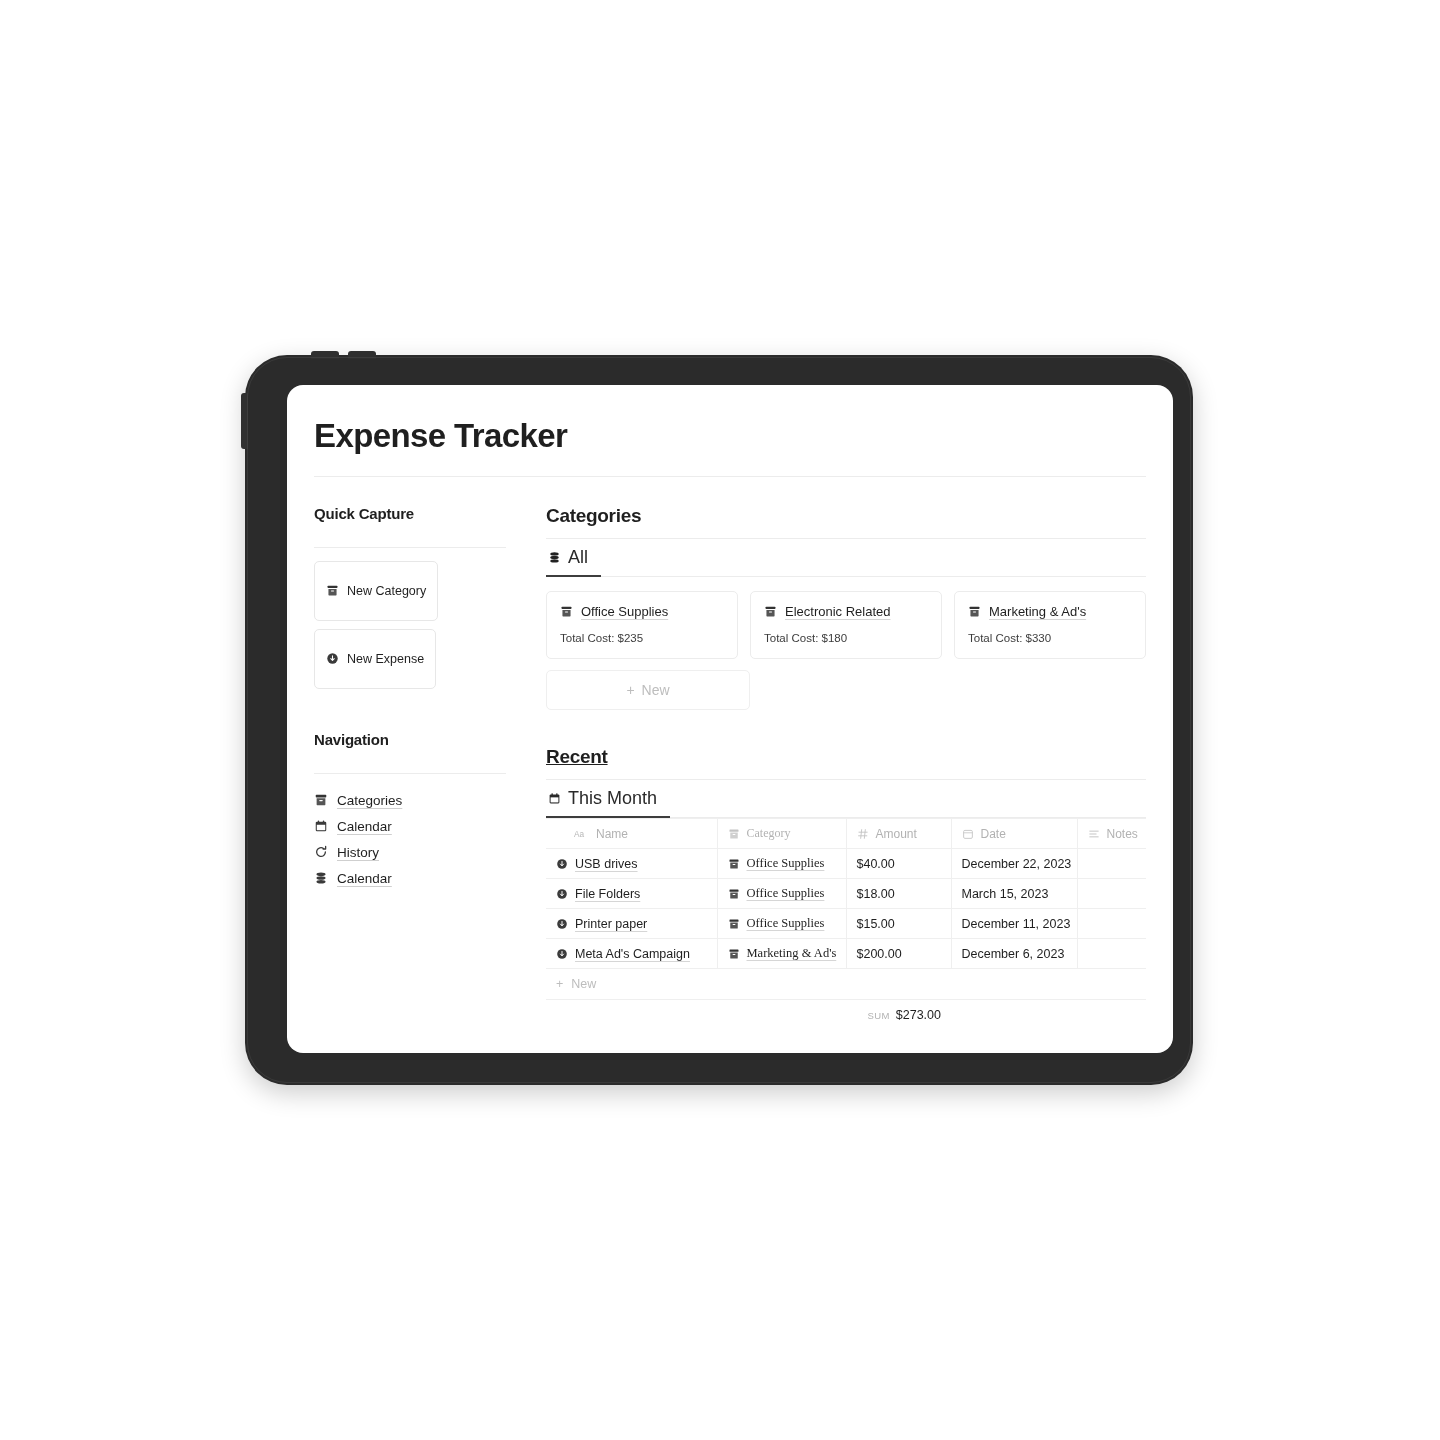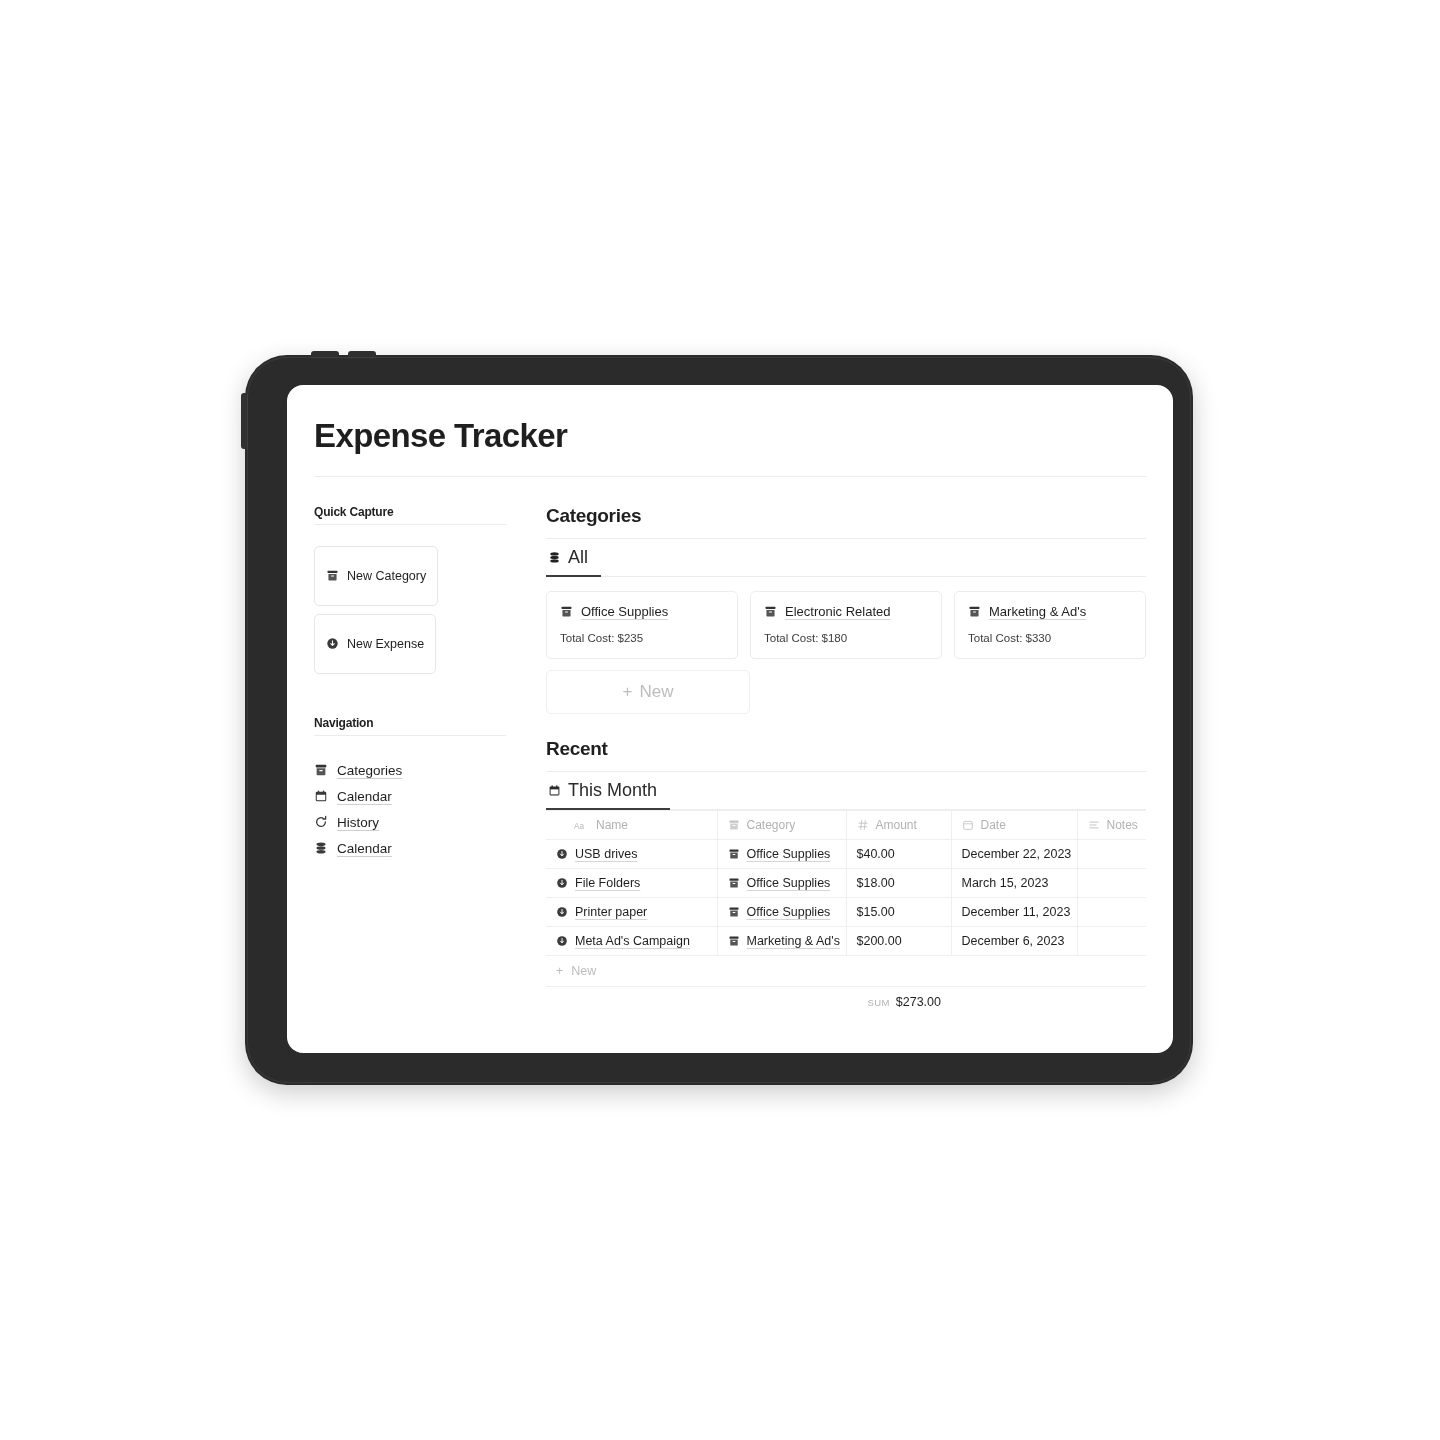--- a/index.html
+++ b/index.html
@@ -106,27 +106,27 @@
     display: flex;
     align-items: flex-start;
     padding-top: 28px;
   }
 
   .sidebar { width: 192px; flex: 0 0 192px; }
   .main    { flex: 1; padding-left: 40px; }
 
   
   .side-head {
-    font-size: 12px;
+    font-size: 15px;
     font-weight: 700;
     color: #1f1f1f;
     letter-spacing: -0.2px;
-    padding-bottom: 5px;
+    padding-bottom: 25px;
     border-bottom: 1px solid #ececec;
-    margin-bottom: 21px;
+    margin-bottom: 13px;
   }
   .side-head.second { margin-top: 34px; }
 
   .qc-btn {
     display: inline-flex;
     gap: 8px;
     border: 1px solid #e7e7e7;
     border-radius: 5px;
     background: #fff;
     padding: 22px 11px;
@@ -155,21 +155,21 @@
 
   
   .sec-title {
     font-size: 19px;
     font-weight: 700;
     color: #1f1f1f;
     letter-spacing: -0.3px;
     padding-bottom: 11px;
     border-bottom: 1px solid #ececec;
   }
-  .sec-title.recent { margin-top: 24px; }
+  .sec-title.recent { margin-top: 36px; text-decoration: underline; }
 
   .tabbar {
     border-bottom: 1px solid #ececec;
     display: flex;
   }
   .tab {
     display: inline-flex;
     align-items: center;
     gap: 7px;
     font-size: 18px;
@@ -205,21 +205,21 @@
   .card-title .t { text-decoration: underline; text-decoration-color: #d6d6d6; text-underline-offset: 3px; }
   .card-sub { font-size: 11.5px; color: #3c3c3c; }
 
   .new-card {
     width: 204px;
     margin-top: 11px;
     border: 1px solid #efefef;
     border-radius: 5px;
     padding: 11px 0;
     text-align: center;
-    font-size: 17px;
+    font-size: 14px;
     color: #bdbdbd;
     cursor: pointer;
   }
   .new-card .plus { margin-right: 7px; font-weight: 400; }
 
   
   .tbl { width: 100%; border-collapse: collapse; table-layout: fixed; margin-top: 0; }
   .tbl th, .tbl td {
     border-bottom: 1px solid #efefef;
     border-right: 1px solid #efefef;
@@ -235,21 +235,21 @@
   .tbl th {
     color: #b2b2b2;
     font-size: 12px;
     border-top: 1px solid #efefef;
   }
   .tbl th:last-child, .tbl td:last-child { border-right: none; }
   .th-in, .cell-in { display: flex; align-items: center; gap: 7px; }
   .cell-link { text-decoration: underline; text-decoration-color: #d6d6d6; text-underline-offset: 3px; }
   .num { text-align: right; }
   .col-name { width: 28.5%; }
-  .col-cat  { width: 21.5%; }
+  .col-cat  { width: 21.5%; font-family: Liberation Serif, serif; }
   .col-amt  { width: 17.5%; margin-left: 8px; }
   .col-date { width: 21%; }
   .col-notes{ width: 11.5%; }
   .name-pad { padding-left: 28px !important; }
 
   .tbl-new {
     display: flex;
     align-items: center;
     gap: 8px;
     font-size: 12.5px;

